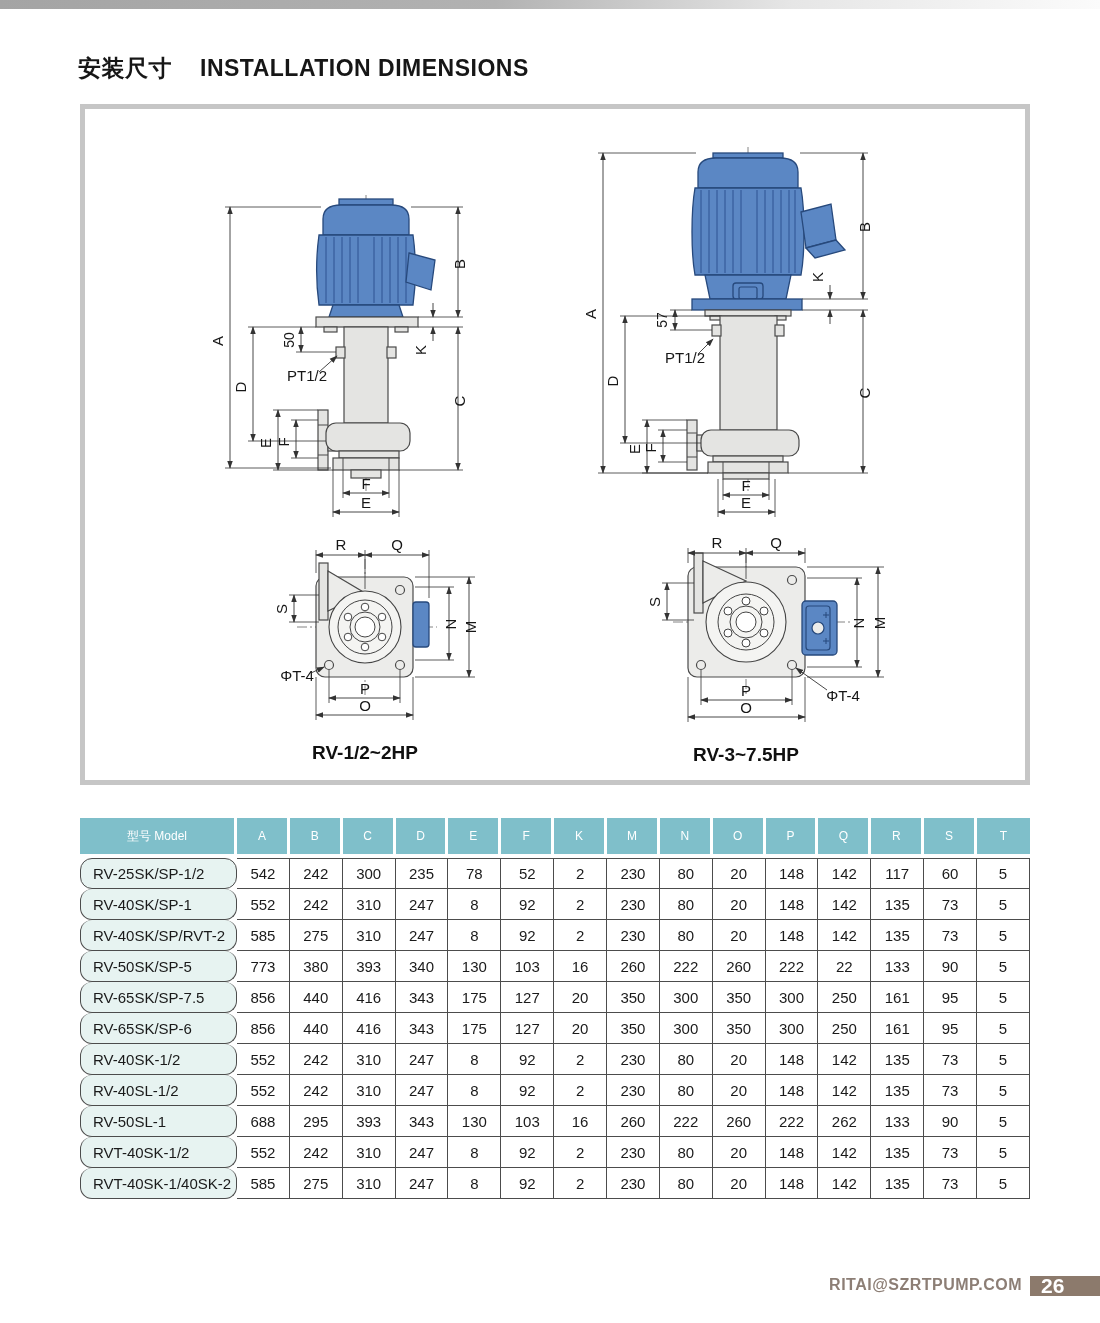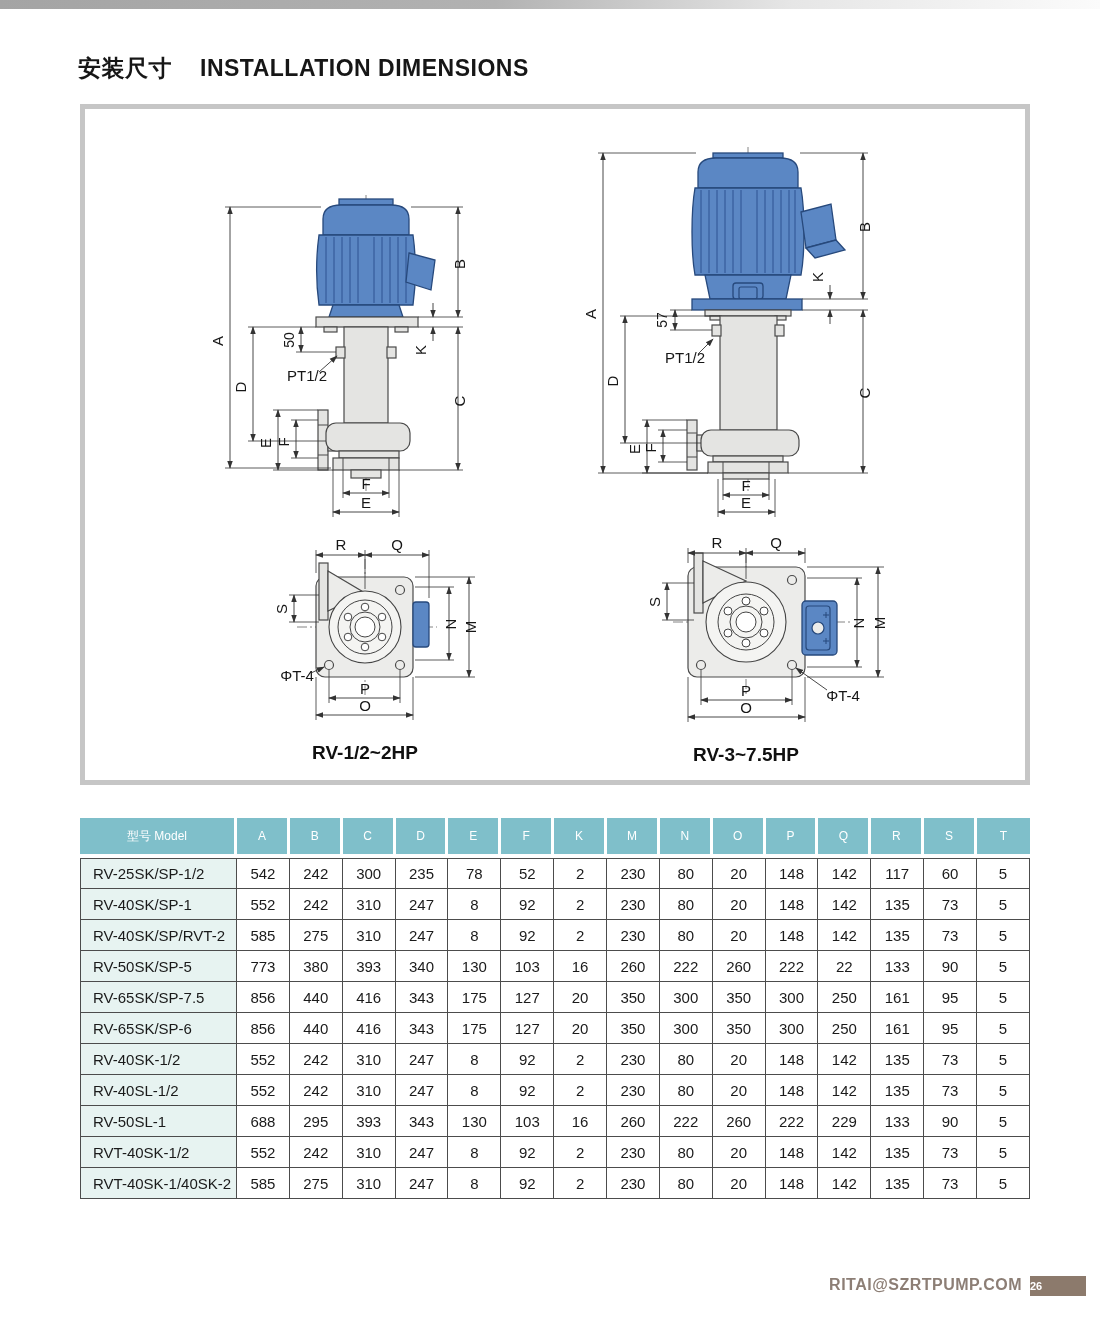--- a/index.html
+++ b/index.html
@@ -44,33 +44,33 @@
     background:#7fbfca; color:#ffffff; font-weight:normal; font-size:12px;
     height:40px; text-align:center; vertical-align:middle;
     border-right:3px solid #ffffff; border-bottom:4px solid #ffffff;
   }
   table.dims thead th:last-child { border-right:none; }
   table.dims thead th.model-col { width:157px; }
   table.dims tbody td {
     background:#ffffff; font-size:15px; height:31px; text-align:center; vertical-align:middle;
     border-right:1px solid #4c4c4c; border-bottom:1px solid #4c4c4c;
   }
-  table.dims tbody tr td:first-child { border-left:1px solid #4c4c4c; }
+  table.dims tbody tr td:first-child { border-left:1px solid #4c4c4c;border-radius:12px; }
   table.dims tbody tr:first-child td { border-top:1px solid #4c4c4c; }
   table.dims tbody td.model-cell {
     background:#e7f3f1; text-align:left; padding-left:12px;
   }
   .footer-email {
     position:absolute; right:78px; top:1276px; font-size:16px; font-weight:bold;
     color:#8c7e75; letter-spacing:.5px;
   }
   .page-num-box {
-    position:absolute; left:1030px; top:1276px; width:56px; height:20px;
-    background:#8c7a6c; color:#ffffff; font-size:11px; font-weight:bold;
-    line-height:20px; 
+    position:absolute; left:1030px; top:1276px; width:70px; height:20px;
+    background:#8c7a6c; color:#ffffff; font-size:21px; font-weight:bold;
+    line-height:20px; padding-left:11px;
   }
 </style>
 </head>
 <body>
 
 <div>
   <div class="top-bar"></div>
 
   <div class="page-title">
     <span>安装尺寸</span>
@@ -640,21 +640,21 @@
             <td>295</td>
             <td>393</td>
             <td>343</td>
             <td>130</td>
             <td>103</td>
             <td>16</td>
             <td>260</td>
             <td>222</td>
             <td>260</td>
             <td>222</td>
-            <td>229</td>
+            <td>262</td>
             <td>133</td>
             <td>90</td>
             <td>5</td>
           </tr>
           <tr>
             <td class="model-cell">RVT-40SK-1/2</td>
             <td>552</td>
             <td>242</td>
             <td>310</td>
             <td>247</td>

